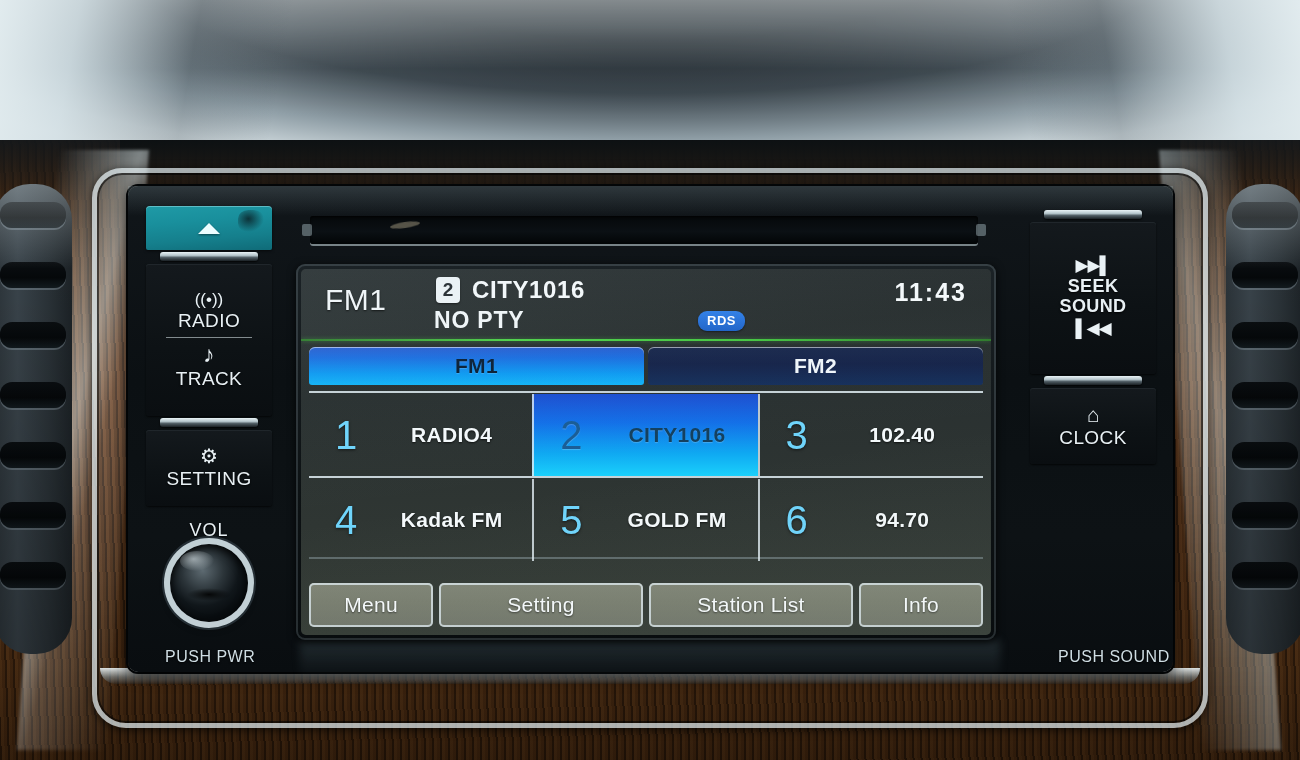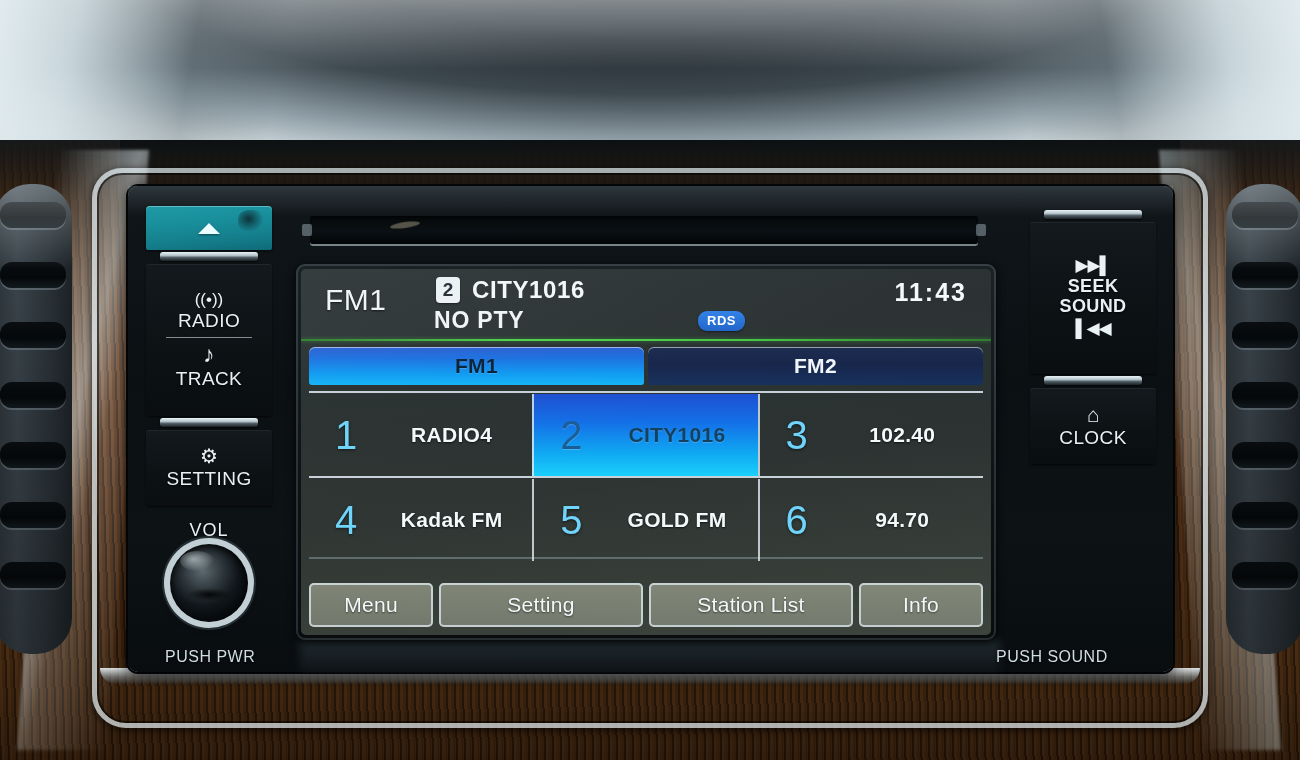--- a/index.html
+++ b/index.html
@@ -185,21 +185,21 @@
   .knob .hl {
     position:absolute; left:10px; top:7px; width:34px; height:20px;
     background: radial-gradient(ellipse at 40% 40%, rgba(235,246,250,.55), rgba(235,246,250,0) 72%);
     border-radius:50%;
   }
   .push-label {
     position: absolute; font-size: 16px; letter-spacing: .5px;
     color: #cfdde3; text-shadow: 0 1px 2px rgba(0,0,0,.9); white-space: nowrap;
   }
   .push-label.l { left: 137px; top: 648px; margin-left: 28px; }
-  .push-label.r { left: 996px; top: 648px; }
+  .push-label.r { left: 1058px; top: 648px; }
 
   
   .screen-bezel {
     position: absolute; left: 296px; top: 264px; width: 700px; height: 376px;
     background: linear-gradient(180deg, #1b2226 0%, #0d1214 60%, #080c0e 100%);
     border-radius: 9px;
     box-shadow: inset 0 0 0 2px rgba(150,170,178,.22), 0 2px 8px rgba(0,0,0,.8);
     padding: 5px;
   }
   .screen {

